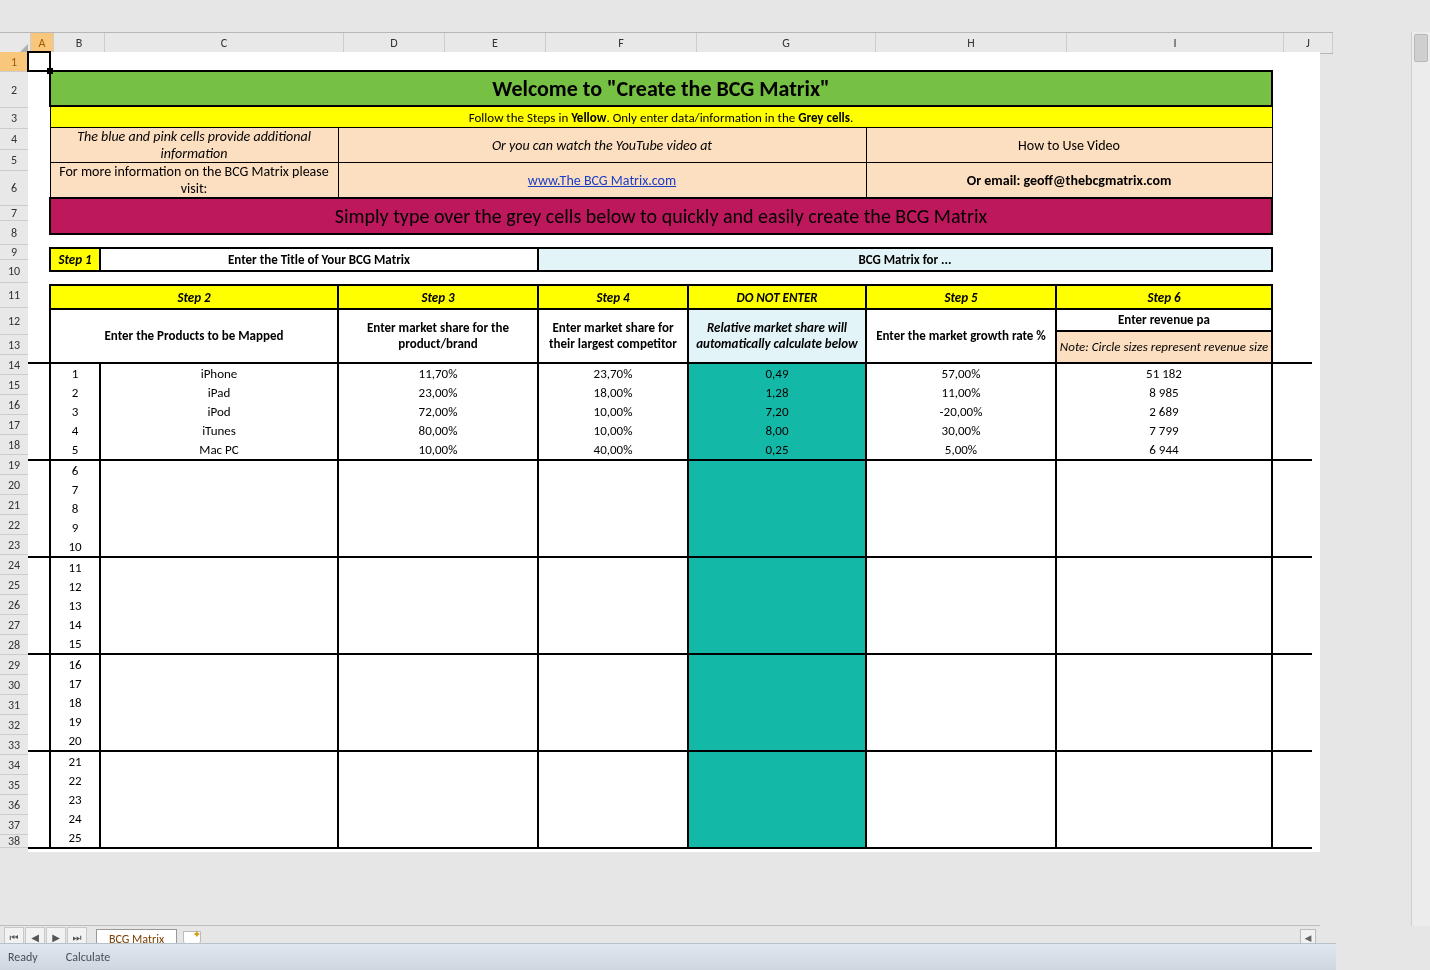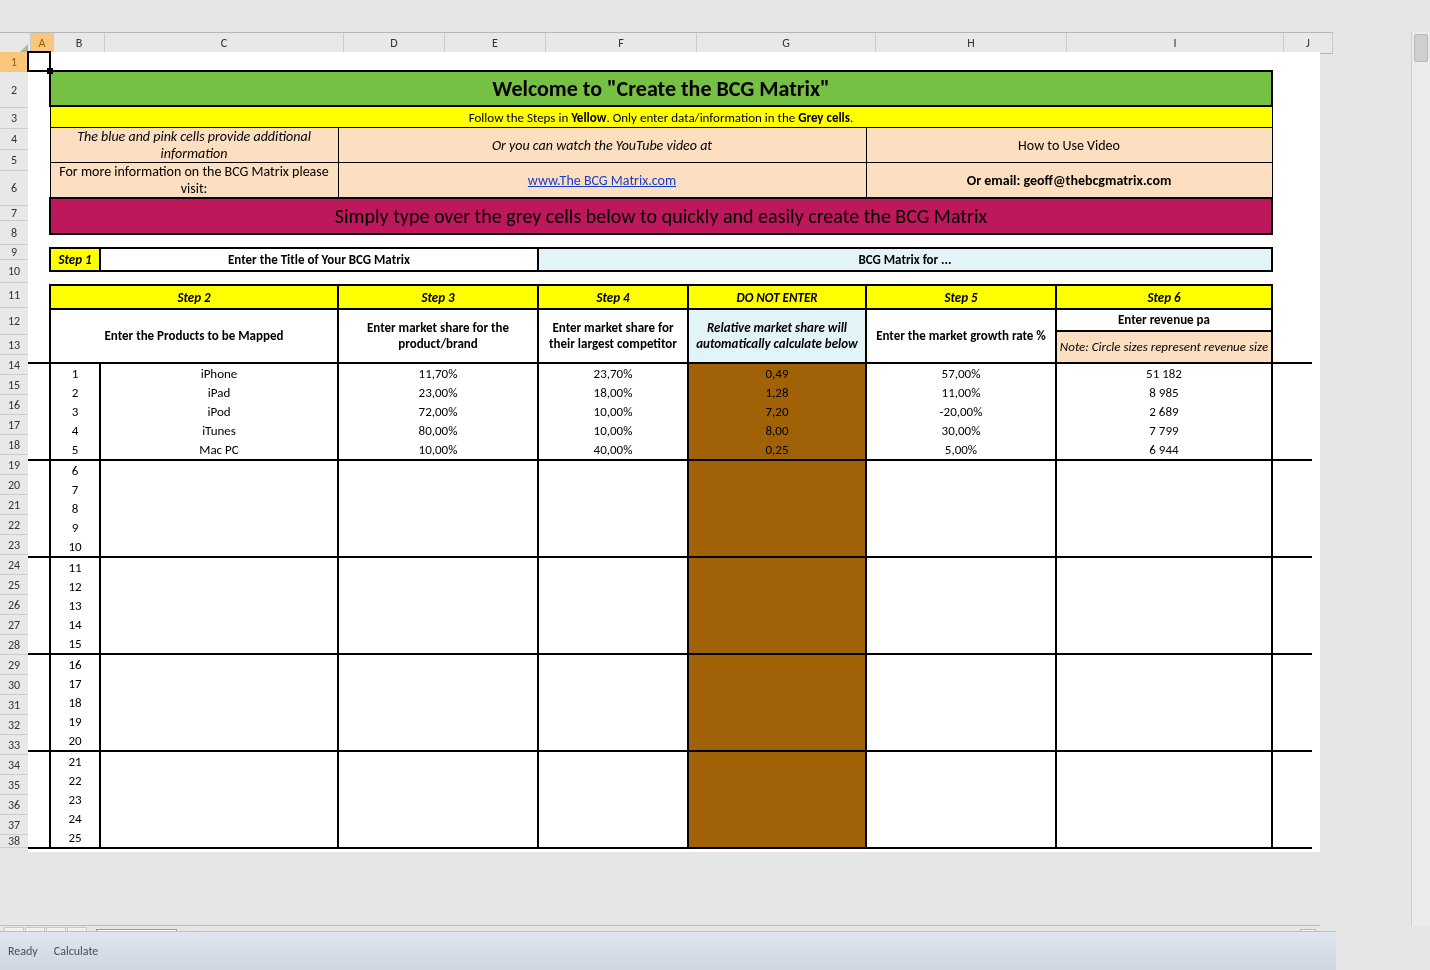--- a/index.html
+++ b/index.html
@@ -87,21 +87,21 @@
   .step1-right { background:#e3f4f8; border:2px solid #000; font-weight:700;}
   .step-head { background:#ffff00; border:2px solid #000; font-weight:700; font-style:italic; height:22px;}
   .step-sub  { background:#fff; border:2px solid #000; font-weight:700; font-size:13px; padding:4px 6px; line-height:1.25;}
   .step-sub.note { background:#fcdec0; font-style:italic; font-weight:400;}
   .step-sub.calc { background:#e3f4f8; font-style:italic;}
 
   
   .drow td { height:19px; font-size:13px;}
   .cell-b { border-right:2px solid #000; }
   .lb { border-left:2px solid #000; }
-  .bg-lb { background:#a16207; }
+  .bg-lb { background:#14b8a6; }
   .sep-every5 td { border-bottom:2px solid #000; }
   .top-border td { border-top:2px solid #000; }
 
   
   .tab-strip {
     position:absolute; left:0; bottom:22px; width:1320px; height:22px;
     background:#e6e6e6; display:flex; align-items:center;
     border-top:1px solid #bdbdbd; font-size:12px;
   }
   .nav-btns { display:flex; padding:0 4px;}
@@ -114,21 +114,21 @@
   }
   .new-sheet { margin-left:6px; width:18px;height:14px; position:relative;}
   .new-sheet .tab { width:16px;height:12px;background:#fff;border:1px solid #bbb; border-radius:0 0 4px 4px; position:absolute; top:1px;}
   .new-sheet .star { position:absolute; top:-2px; left:9px; color:#d4a017; font-size:11px;}
   .hscroll-mini { margin-left:auto; display:flex; align-items:center; gap:2px; padding-right:4px;}
   .hsm { width:14px;height:14px;border:1px solid #bbb;background:#f2f2f2;display:flex;align-items:center;justify-content:center;font-size:9px;color:#666;}
 
   .status-bar {
     position:absolute; left:0; bottom:0; width:1320px; height:22px;
     background:linear-gradient(#dfe6ef,#cfd6df); border-top:1px solid #b8c0c8;
-    display:flex; align-items:center; font-size:12px; color:#484f57; padding:8px 8px; gap:16px;
+    display:flex; align-items:center; font-size:12px; color:#484f57; padding:2px 8px; gap:28px;
   }
 
   
   .vscroll {
     position:absolute; top:32px; right:0; width:18px; bottom:44px;
     background:#ececec; border-left:1px solid #cfcfcf;
   }
   .vscroll .thumb { position:absolute; top:2px; left:2px; right:2px; height:26px;
     background:#cfcfcf; border:1px solid #b8b8b8; border-radius:2px;}
 

